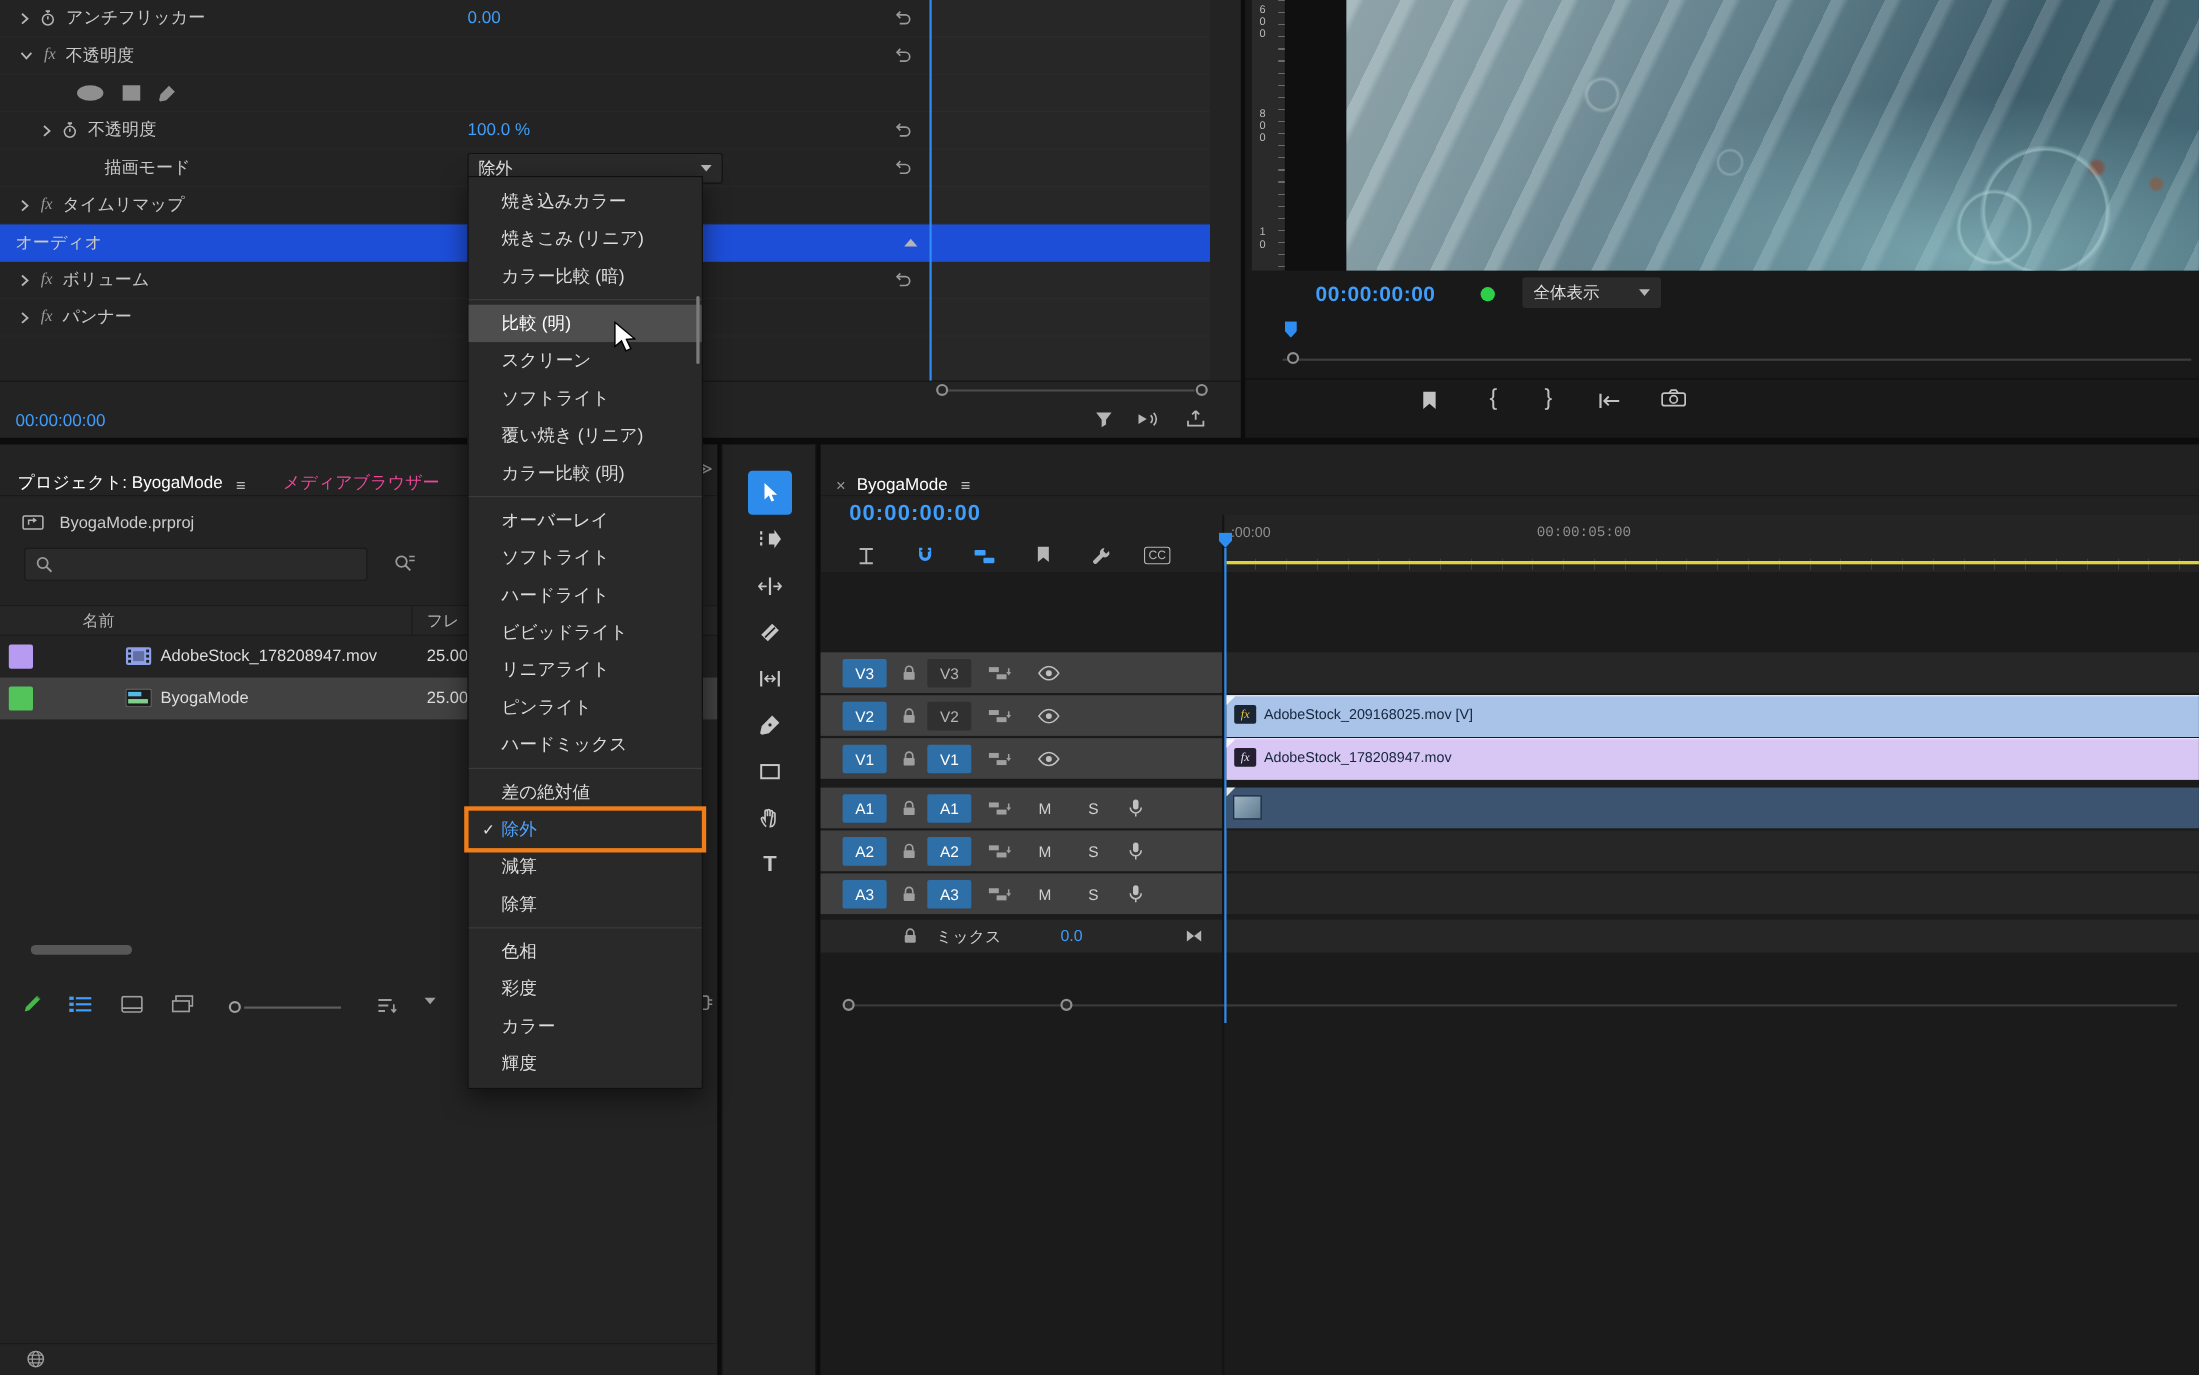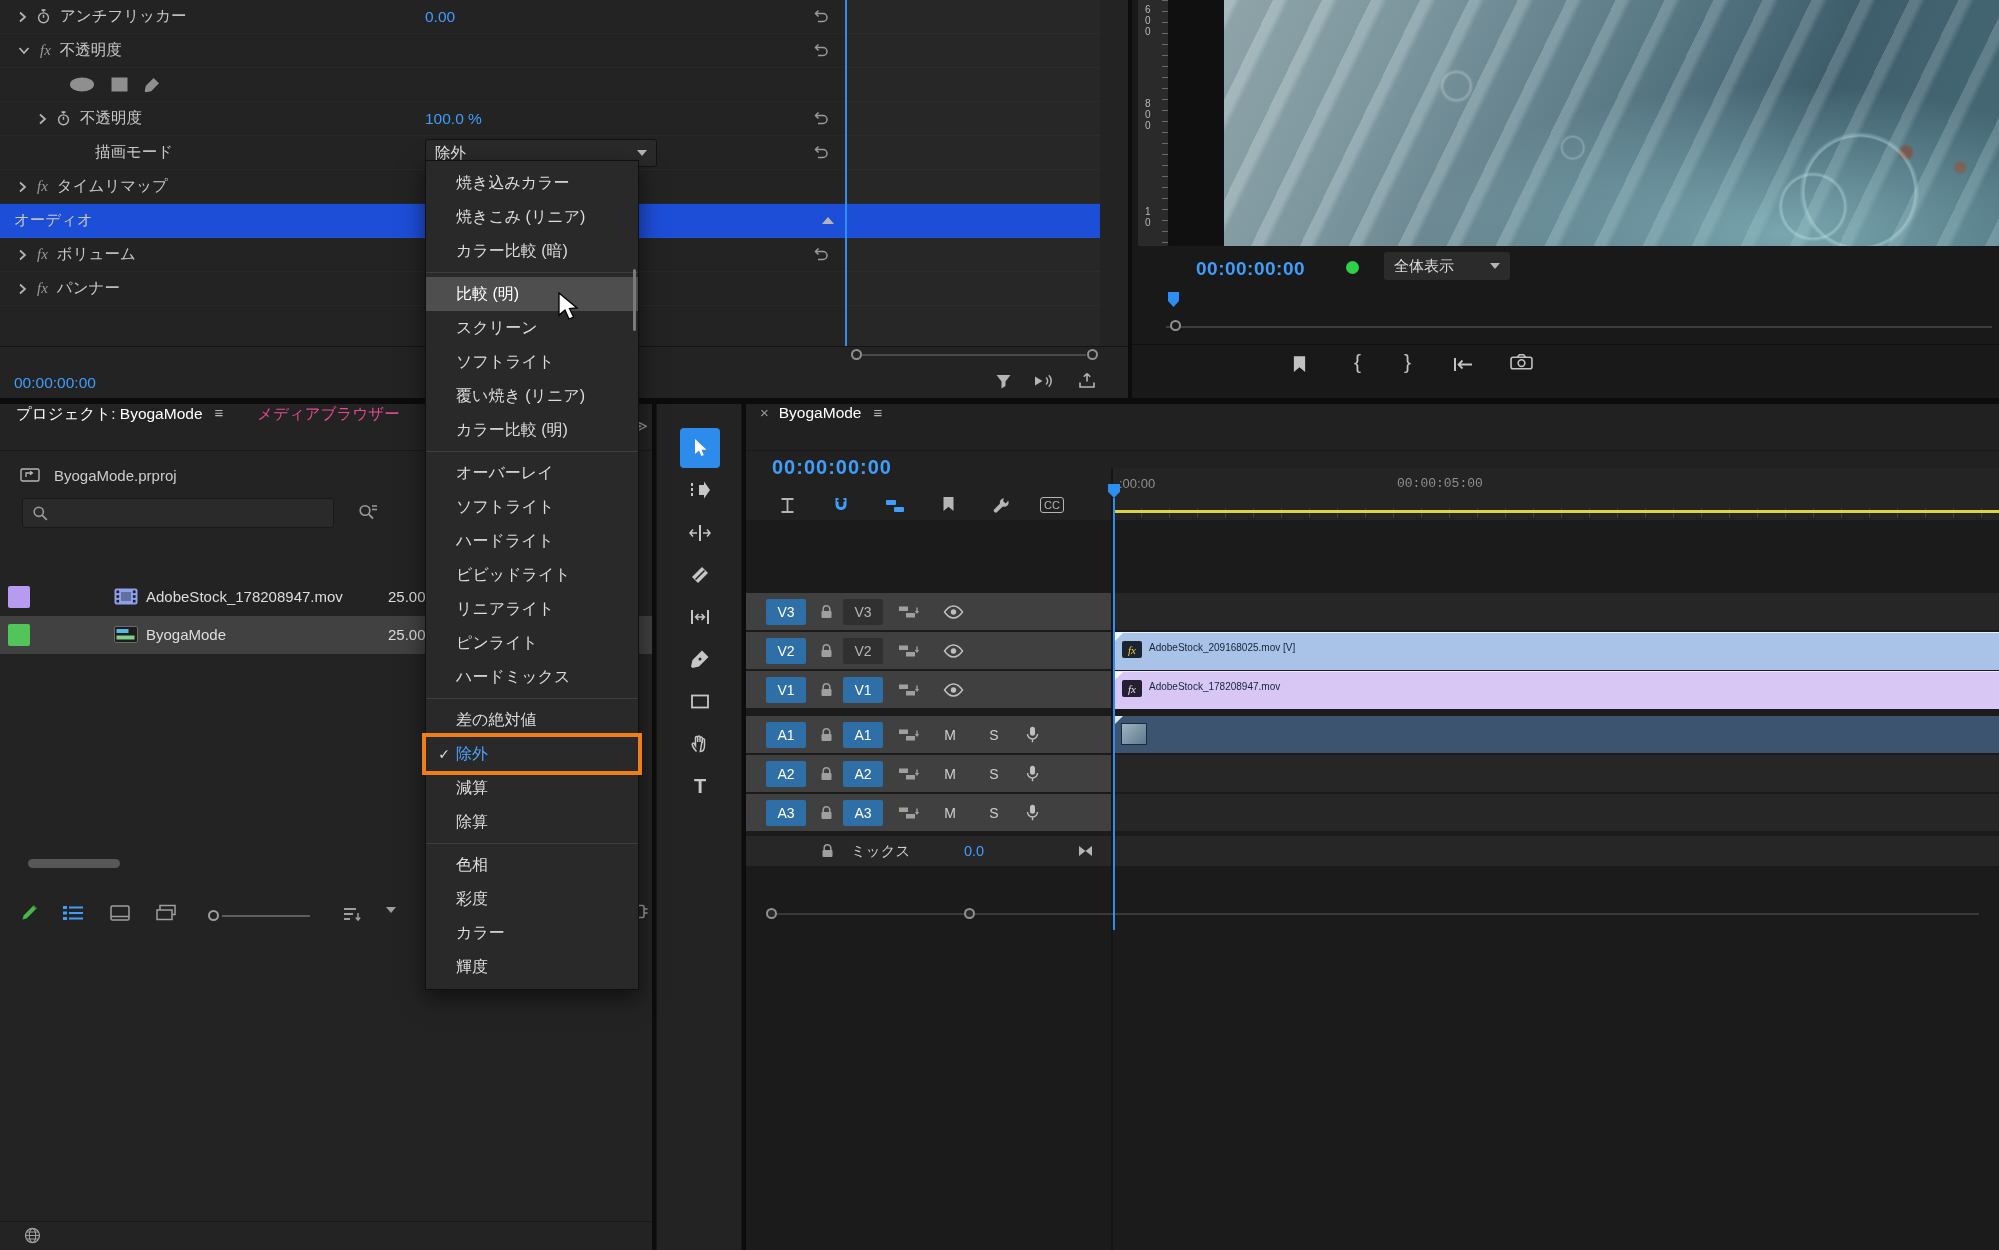--- a/index.html
+++ b/index.html
@@ -58,21 +58,21 @@
            display:flex;align-items:center;justify-content:space-between;padding:0 10px;font-size:15px;color:#ddd;box-sizing:border-box;}
   .pm-phmark{position:absolute;left:36px;top:292px;width:11px;height:15px;background:#2e8df0;
              clip-path:polygon(0 0,100% 0,100% 60%,50% 100%,0 60%);}
   .pm-scrub{position:absolute;left:34px;top:326px;width:826px;height:2px;background:#3d3d3d;}
   .pm-sep{position:absolute;left:0;top:344px;width:100%;height:1px;background:#0f0f0f;}
   .brace{position:absolute;font-size:21px;color:#c2c2c2;}
 
   
   #project-panel{left:0;top:404px;width:652px;height:846px;}
   .tabbar{position:absolute;left:0;top:0;width:100%;height:46px;border-bottom:1px solid #191919;
-          display:flex;align-items:flex-start;font-size:15.5px;}
+          display:flex;align-items:flex-end;font-size:15.5px;}
   .tab-active{color:#fff;margin-left:16px;}
   .panel-menu{color:#bbb;margin-left:12px;font-size:15px;}
   .tab-inactive{color:#ec4899;margin-left:34px;}
   .overflow{position:absolute;right:4px;top:13px;color:#999;font-size:15px;}
   .pj-bc{position:absolute;left:54px;top:63px;font-size:15px;color:#ccc;}
   .pj-search{position:absolute;left:22px;top:94px;width:312px;height:30px;background:#2a2a2a;border:1px solid #191919;
              border-radius:3px;display:flex;align-items:center;color:#9a9a9a;box-sizing:border-box;}
   .pj-head{position:absolute;left:0;top:146px;width:652px;height:26px;background:#262626;border-top:1px solid #1b1b1b;
            border-bottom:1px solid #1b1b1b;font-size:14.5px;color:#b5b5b5;}
   #project-rows{position:absolute;left:0;top:174px;width:652px;}
@@ -117,21 +117,21 @@
   .t-sync{margin-left:15px;color:#9f9f9f;}
   .t-eye{margin-left:23px;color:#c0c0c0;}
   .t-ms{margin-left:20px;width:20px;text-align:center;font-size:14px;color:#cfcfcf;}
   .t-s2{margin-left:24px;}
   .t-mic{margin-left:22px;color:#c0c0c0;}
   .mix-row{position:absolute;left:0;top:432px;width:365px;height:30px;background:#272727;display:flex;align-items:center;z-index:2;}
   .mix-label{margin-left:16px;font-size:14.5px;color:#cfcfcf;}
   .mix-val{position:absolute;left:218px;color:#3f9efc;font-size:14.5px;}
   .mix-fader{position:absolute;left:332px;color:#b5b5b5;}
   .clip{position:absolute;left:369px;right:0;height:37px;z-index:6;}
-  .clip-label{position:absolute;left:34px;top:9px;font-size:10px;color:#14253c;white-space:nowrap;}
+  .clip-label{position:absolute;left:34px;top:9px;font-size:13px;color:#14253c;white-space:nowrap;}
   .fxbadge{position:absolute;left:7px;top:8px;width:20px;height:17px;background:#1a2433;border-radius:2px;
            display:flex;align-items:center;justify-content:center;font-style:italic;font-size:11px;
            font-family:"Liberation Serif","DejaVu Serif",serif;}
   .clip-notch{position:absolute;left:0;top:0;width:0;height:0;border-top:8px solid rgba(255,255,255,.85);border-right:8px solid transparent;}
   #clip-v2{top:228px;border-top:1px solid #e7eefc;}
   #clip-v1{top:267px;border-top:1px solid #efe7fc;}
   #clip-a1{top:312px;}
   .a1thumb{position:absolute;left:6px;top:7px;width:24px;height:20px;border:1px solid #1d2a3c;
            background:linear-gradient(135deg,#9fb4c2,#5c7a8e);}
   .tl-scrolltrack{position:absolute;left:20px;top:509px;width:1213px;height:2px;background:#3a3a3a;}
@@ -396,20 +396,25 @@
         </span>
     </div>
     <span class="abs" style="left:358px;top:99px;color:#9a9a9a;">
         <svg width="20" height="18" viewBox="0 0 20 18">
           <circle cx="7" cy="7.5" r="4.8" fill="none" stroke="currentColor" stroke-width="1.6"></circle>
           <path d="M10.6 11.1 L15 15.5" stroke="currentColor" stroke-width="1.8"></path>
           <path d="M14 3 h5 M14 6.5 h5" stroke="currentColor" stroke-width="1.4"></path>
         </svg>
       </span>
 
+    <div class="pj-head">
+      <span class="abs" style="left:75px;top:4px;">名前</span>
+      <span class="abs" style="left:388px;top:4px;">フレ</span>
+      <span class="abs" style="left:374px;top:0;width:1px;height:26px;background:#1b1b1b;"></span>
+    </div>
 
     <div id="project-rows">
         <div class="prow">
           <span class="swatch" style="background: rgb(183, 155, 240);"></span>
           <span class="clipicon">
             <svg width="24" height="17" viewBox="0 0 24 17">
               <rect x="0.5" y="0.5" width="23" height="16" rx="2" fill="#8f9fe8"></rect>
               <rect x="2.5" y="2.5" width="2.6" height="2.6" fill="#16202a"></rect>
               <rect x="2.5" y="7.2" width="2.6" height="2.6" fill="#16202a"></rect>
               <rect x="2.5" y="11.9" width="2.6" height="2.6" fill="#16202a"></rect>

